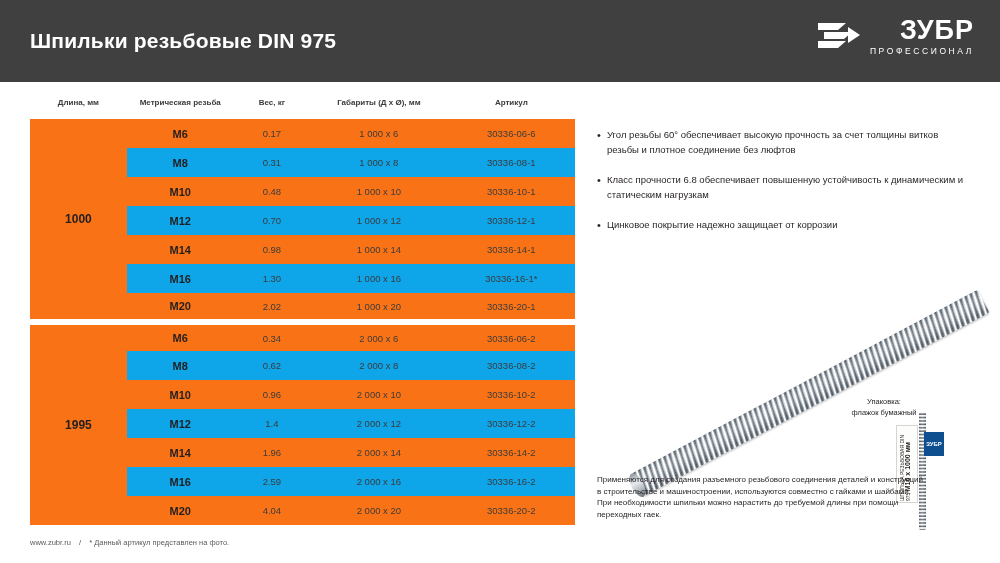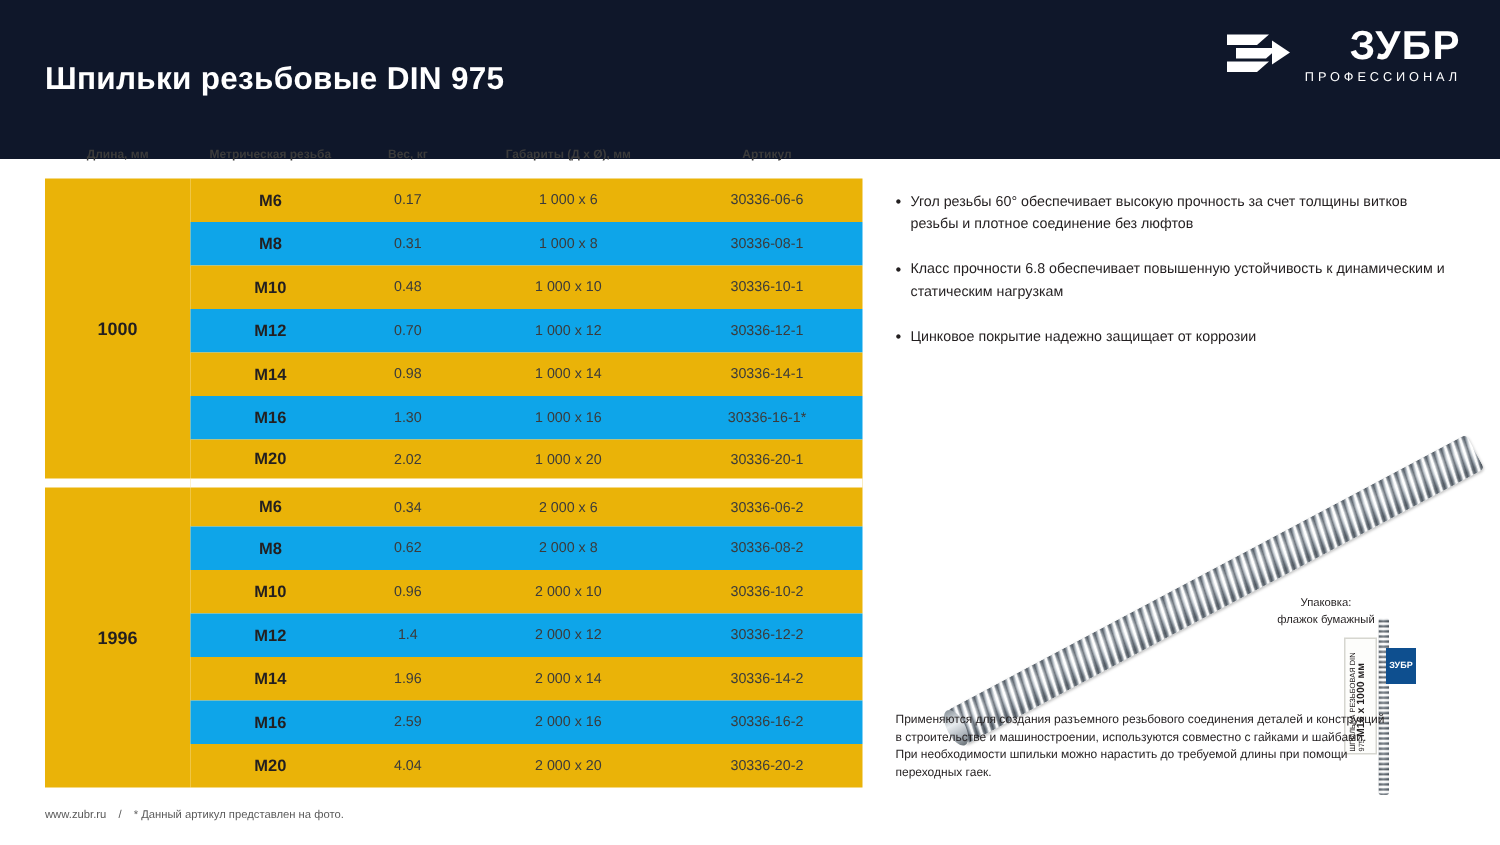--- a/index.html
+++ b/index.html
@@ -10,22 +10,22 @@
     font-family: "Liberation Sans", sans-serif;
     color: #231f20;
     overflow: hidden;
     position: relative;
   }
 
   
   .header {
     position: absolute;
     left: 0; top: 0;
-    width: 1000px; height: 106px;
-    background: #0f172a;
+    width: 1000px; height: 82px;
+    background: #404040;
     display: flex;
     align-items: center;
   }
   .header-title {
     font-size: 21px;
     font-weight: bold;
     color: #ffffff;
     padding-left: 30px;
     letter-spacing: 0.2px;
   }
@@ -71,21 +71,21 @@
     font-size: 9.5px;
     color: #3b3b3b;
     text-align: center;
     height: 29px;
     vertical-align: middle;
   }
   td.thread { font-weight: bold; font-size: 11px; color: #231f20; }
   td.len {
     font-weight: bold; font-size: 12px; color: #231f20; margin-left: 20px;
   }
-  tr.shade td { background: #eab308; }
+  tr.shade td { background: #f97316; }
   tr.plain td { background: #0ea5e9; }
   .grp-sep td { border-top: 6px solid #ffffff; }
 
   
   .footer {
     position: absolute;
     left: 30px; bottom: 16px;
     font-size: 7.5px;
     color: #5a5a5a;
     margin-top: 14px;
@@ -285,21 +285,21 @@
         <td>30336-16-1*</td>
       </tr>
       <tr class="shade">
         <td class="thread">M20</td>
         <td>2.02</td>
         <td>1 000 x 20</td>
         <td>30336-20-1</td>
       </tr>
 
       <tr class="shade grp-sep">
-        <td class="len" rowspan="7">1996</td>
+        <td class="len" rowspan="7">1995</td>
         <td class="thread">M6</td>
         <td>0.34</td>
         <td>2 000 x 6</td>
         <td>30336-06-2</td>
       </tr>
       <tr class="plain">
         <td class="thread">M8</td>
         <td>0.62</td>
         <td>2 000 x 8</td>
         <td>30336-08-2</td>

